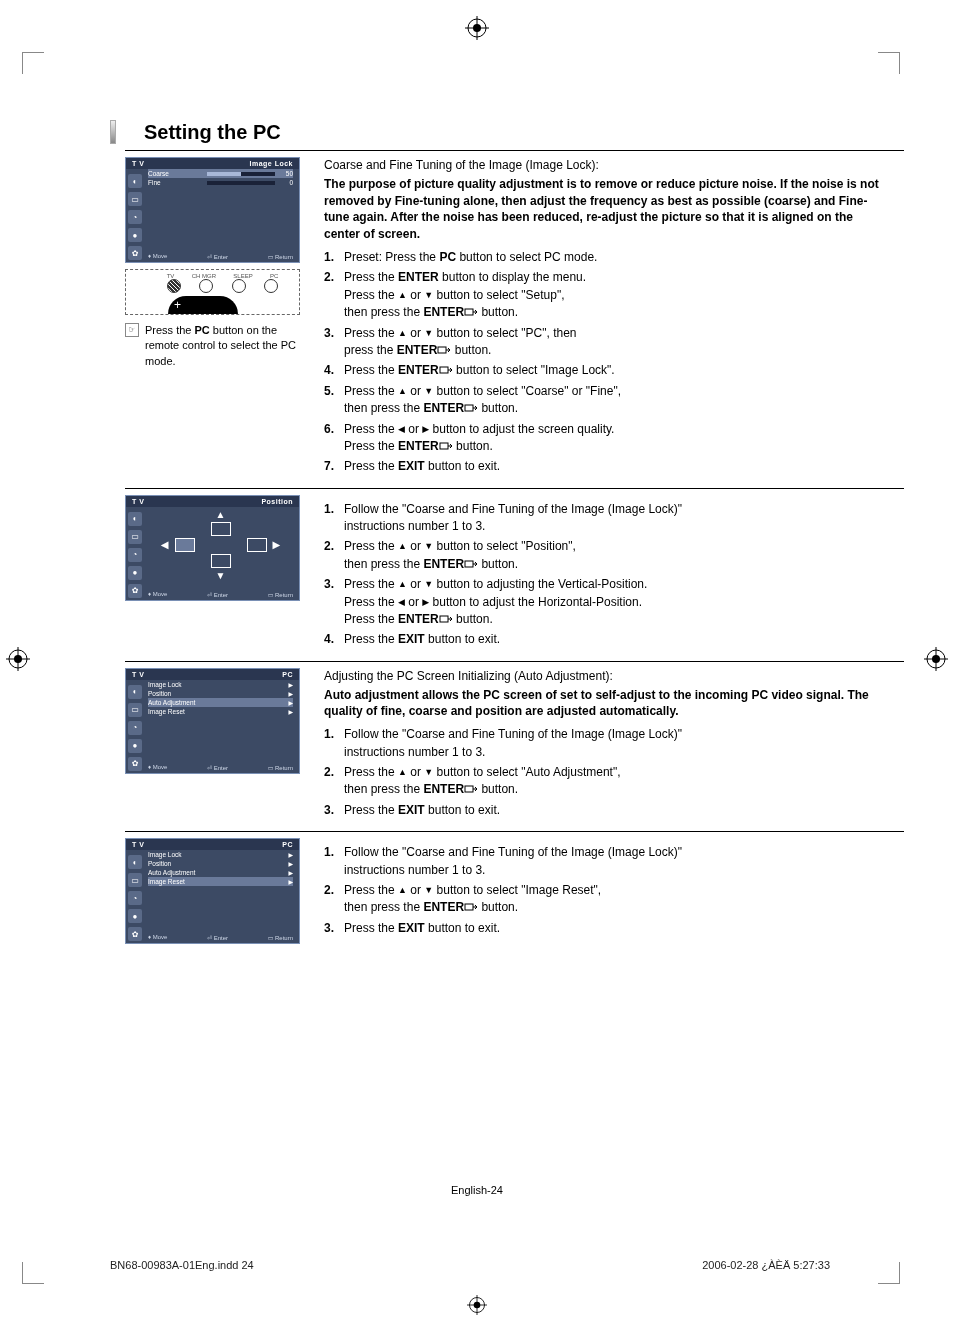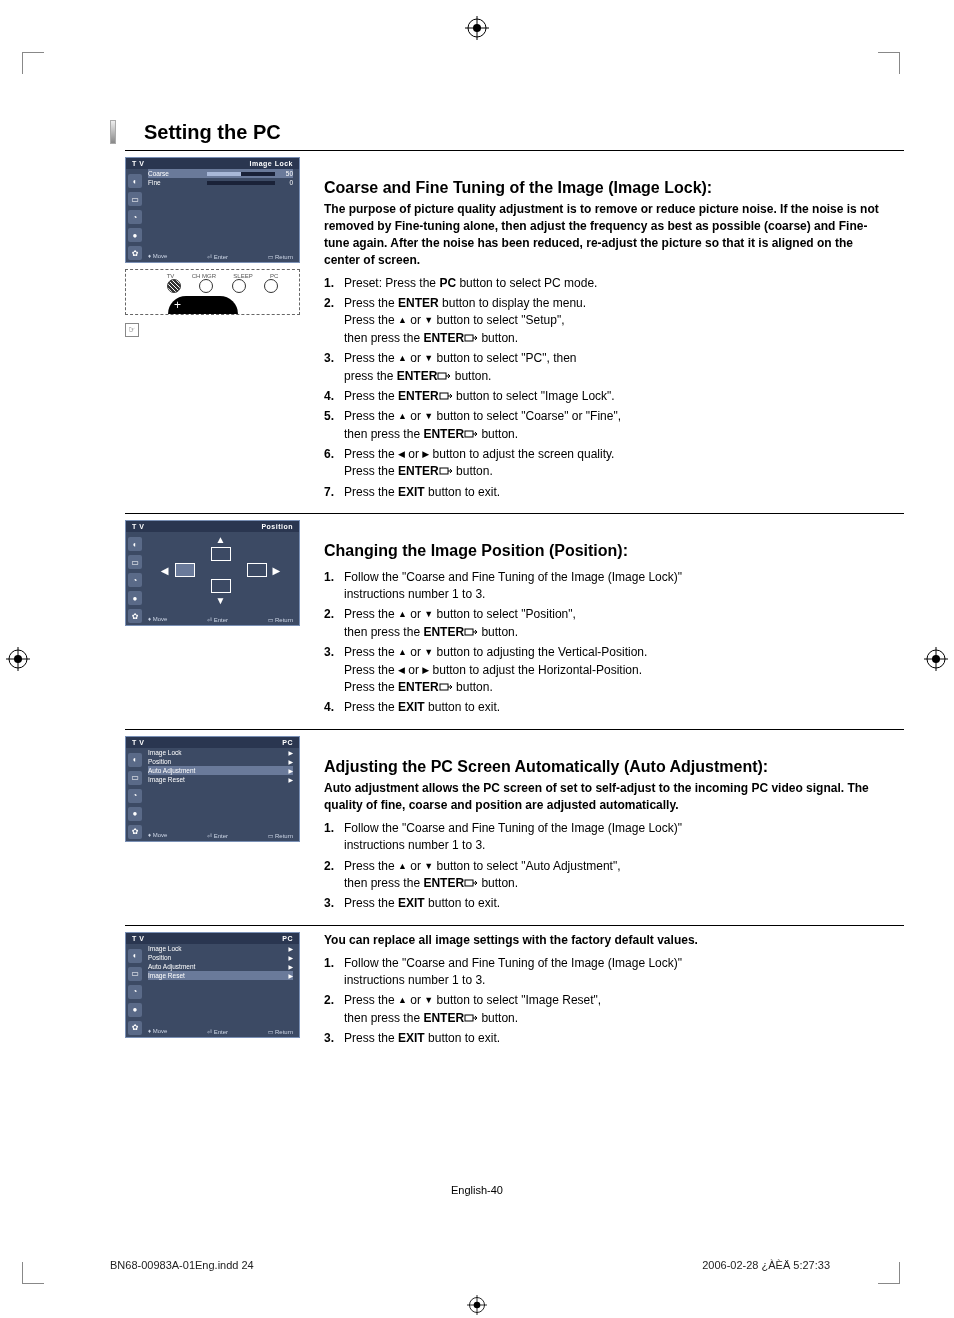--- a/index.html
+++ b/index.html
@@ -86,21 +86,21 @@
   .r-labels { display:flex; justify-content:space-around; font-size:6px; color:#555; padding:1px 10px 0 30px; }
   .r-circles { display:flex; justify-content:space-around; align-items:center; padding: 0 10px 0 30px; }
   .r-circle { width:14px; height:14px; border:1px solid #333; border-radius:50%; }
   .r-circle.filled { background: repeating-linear-gradient(45deg,#333,#333 2px,#fff 2px,#fff 3px); }
   .r-big { position:absolute; bottom:-20px; left:40px; width:70px; height:36px; background:#000; border-radius:18px; }
   .r-big::before { content:"+"; color:#fff; position:absolute; left:6px; top:2px; font-size:12px; }
 
   .caption { font-size: 11px; line-height:1.4; display:flex; gap:6px; padding-right:6px; }
   .caption .cap-icon { width:14px; height:14px; border:1px solid #888; display:flex; align-items:center; justify-content:center; font-size:8px; flex-shrink:0; }
 
-  .section-title { font-size: 16px; font-weight: bold; line-height:1.4; margin-bottom:2px;margin-top:20px; }
+  .section-title { font-size: 12px; font-weight: normal; line-height:1.4; margin-bottom:2px; }
   .section-sub { font-size: 12px; font-weight: bold; line-height:1.4; }
   .steps { margin: 6px 0; }
   .step { display:flex; font-size:12px; line-height:1.45; margin: 3px 0; }
   .step .num { font-weight:bold; width:20px; flex-shrink:0; }
   .step .txt { flex:1; }
   .step .txt .b { font-weight:bold; }
   .arrow-tri { display:inline-block; font-size:9px; vertical-align:1px; }
   .enter-icon { display:inline-block; vertical-align:-2px; }
 
   .footer-page { position:absolute; bottom: 82px; left:50%; transform:translateX(-50%); font-size:11px; }
@@ -203,20 +203,21 @@
             <div class="r-circle filled"></div>
             <div class="r-circle"></div>
             <div class="r-circle"></div>
             <div class="r-circle"></div>
           </div>
           <div class="r-big"></div>
         </div>
       </div>
       <div class="caption">
         <div class="cap-icon">☞</div>
+        <div><span>Press the </span><b>PC</b><span> button on the remote control to select the PC mode.</span></div>
       </div>
     </div>
     <div class="right-col">
       <div class="section-title">Coarse and Fine Tuning of the Image (Image Lock):</div>
       <div class="section-sub">The purpose of picture quality adjustment is to remove or reduce picture noise. If the noise is not removed by Fine-tuning alone, then adjust the frequency as best as possible (coarse) and Fine-tune again. After the noise has been reduced, re-adjust the picture so that it is aligned on the center of screen.</div>
       <div class="steps" id="stepsA">
           <div class="step">
             <div class="num">1.</div>
             <div class="txt">Preset: Press the <span class="b">PC</span> button to select PC mode.</div>
           </div>
@@ -301,21 +302,20 @@
             </div>
         </div>
         <div class="osd-footer">
           <span>♦ <span>Move</span></span>
           <span>⏎ <span>Enter</span></span>
           <span>▭ <span>Return</span></span>
         </div>
       </div>
     </div>
     <div class="right-col">
-      <div class="section-title">Changing the Image Position (Position):</div>
       <div class="steps" id="stepsB">
           <div class="step">
             <div class="num">1.</div>
             <div class="txt">Follow the "Coarse and Fine Tuning of the Image (Image Lock)"<br>instructions number 1 to 3.</div>
           </div>
           <div class="step">
             <div class="num">2.</div>
             <div class="txt">Press the <span class="arrow-tri">▲</span> or <span class="arrow-tri">▼</span> button to select "Position",<br>then press the <span class="b">ENTER</span><svg class="enter-icon" width="14" height="10" viewBox="0 0 14 10">
                 <rect x="1" y="1" width="8" height="6" fill="none" stroke="#000" stroke-width="1"></rect>
                 <path d="M9 4 L13 4 L11 2 M13 4 L11 6" fill="none" stroke="#000" stroke-width="1"></path>
@@ -371,21 +371,21 @@
             </div>
           </div>
         <div class="osd-footer">
           <span>♦ <span>Move</span></span>
           <span>⏎ <span>Enter</span></span>
           <span>▭ <span>Return</span></span>
         </div>
       </div>
     </div>
     <div class="right-col">
-      <div class="section-title">Adjusting the PC Screen Automatically (Auto Adjustment):</div>
+      <div class="section-title">Adjusting the PC Screen Initializing (Auto Adjustment):</div>
       <div class="section-sub">Auto adjustment allows the PC screen of set to self-adjust to the incoming PC video signal. The quality of fine, coarse and position are adjusted automatically.</div>
       <div class="steps" id="stepsC">
           <div class="step">
             <div class="num">1.</div>
             <div class="txt">Follow the "Coarse and Fine Tuning of the Image (Image Lock)"<br>instructions number 1 to 3.</div>
           </div>
           <div class="step">
             <div class="num">2.</div>
             <div class="txt">Press the <span class="arrow-tri">▲</span> or <span class="arrow-tri">▼</span> button to select "Auto Adjustment",<br>then press the <span class="b">ENTER</span><svg class="enter-icon" width="14" height="10" viewBox="0 0 14 10">
                 <rect x="1" y="1" width="8" height="6" fill="none" stroke="#000" stroke-width="1"></rect>
@@ -435,37 +435,36 @@
             </div>
           </div>
         <div class="osd-footer">
           <span>♦ <span>Move</span></span>
           <span>⏎ <span>Enter</span></span>
           <span>▭ <span>Return</span></span>
         </div>
       </div>
     </div>
     <div class="right-col">
-      <div class="section-sub">You can replace all image settings with the factory default values.</div>
       <div class="steps" id="stepsD">
           <div class="step">
             <div class="num">1.</div>
             <div class="txt">Follow the "Coarse and Fine Tuning of the Image (Image Lock)"<br>instructions number 1 to 3.</div>
           </div>
           <div class="step">
             <div class="num">2.</div>
             <div class="txt">Press the <span class="arrow-tri">▲</span> or <span class="arrow-tri">▼</span> button to select "Image Reset",<br>then press the <span class="b">ENTER</span><svg class="enter-icon" width="14" height="10" viewBox="0 0 14 10">
                 <rect x="1" y="1" width="8" height="6" fill="none" stroke="#000" stroke-width="1"></rect>
                 <path d="M9 4 L13 4 L11 2 M13 4 L11 6" fill="none" stroke="#000" stroke-width="1"></path>
               </svg> button.</div>
           </div>
           <div class="step">
             <div class="num">3.</div>
             <div class="txt">Press the <span class="b">EXIT</span> button to exit.</div>
           </div>
         </div>
     </div>
   </div>
 
-  <div class="footer-page">English-40</div>
+  <div class="footer-page">English-24</div>
   <div class="footer-left">BN68-00983A-01Eng.indd   24</div>
   <div class="footer-right">2006-02-28   ¿ÀÈÄ 5:27:33</div>
 </div>
 
 </body></html>

